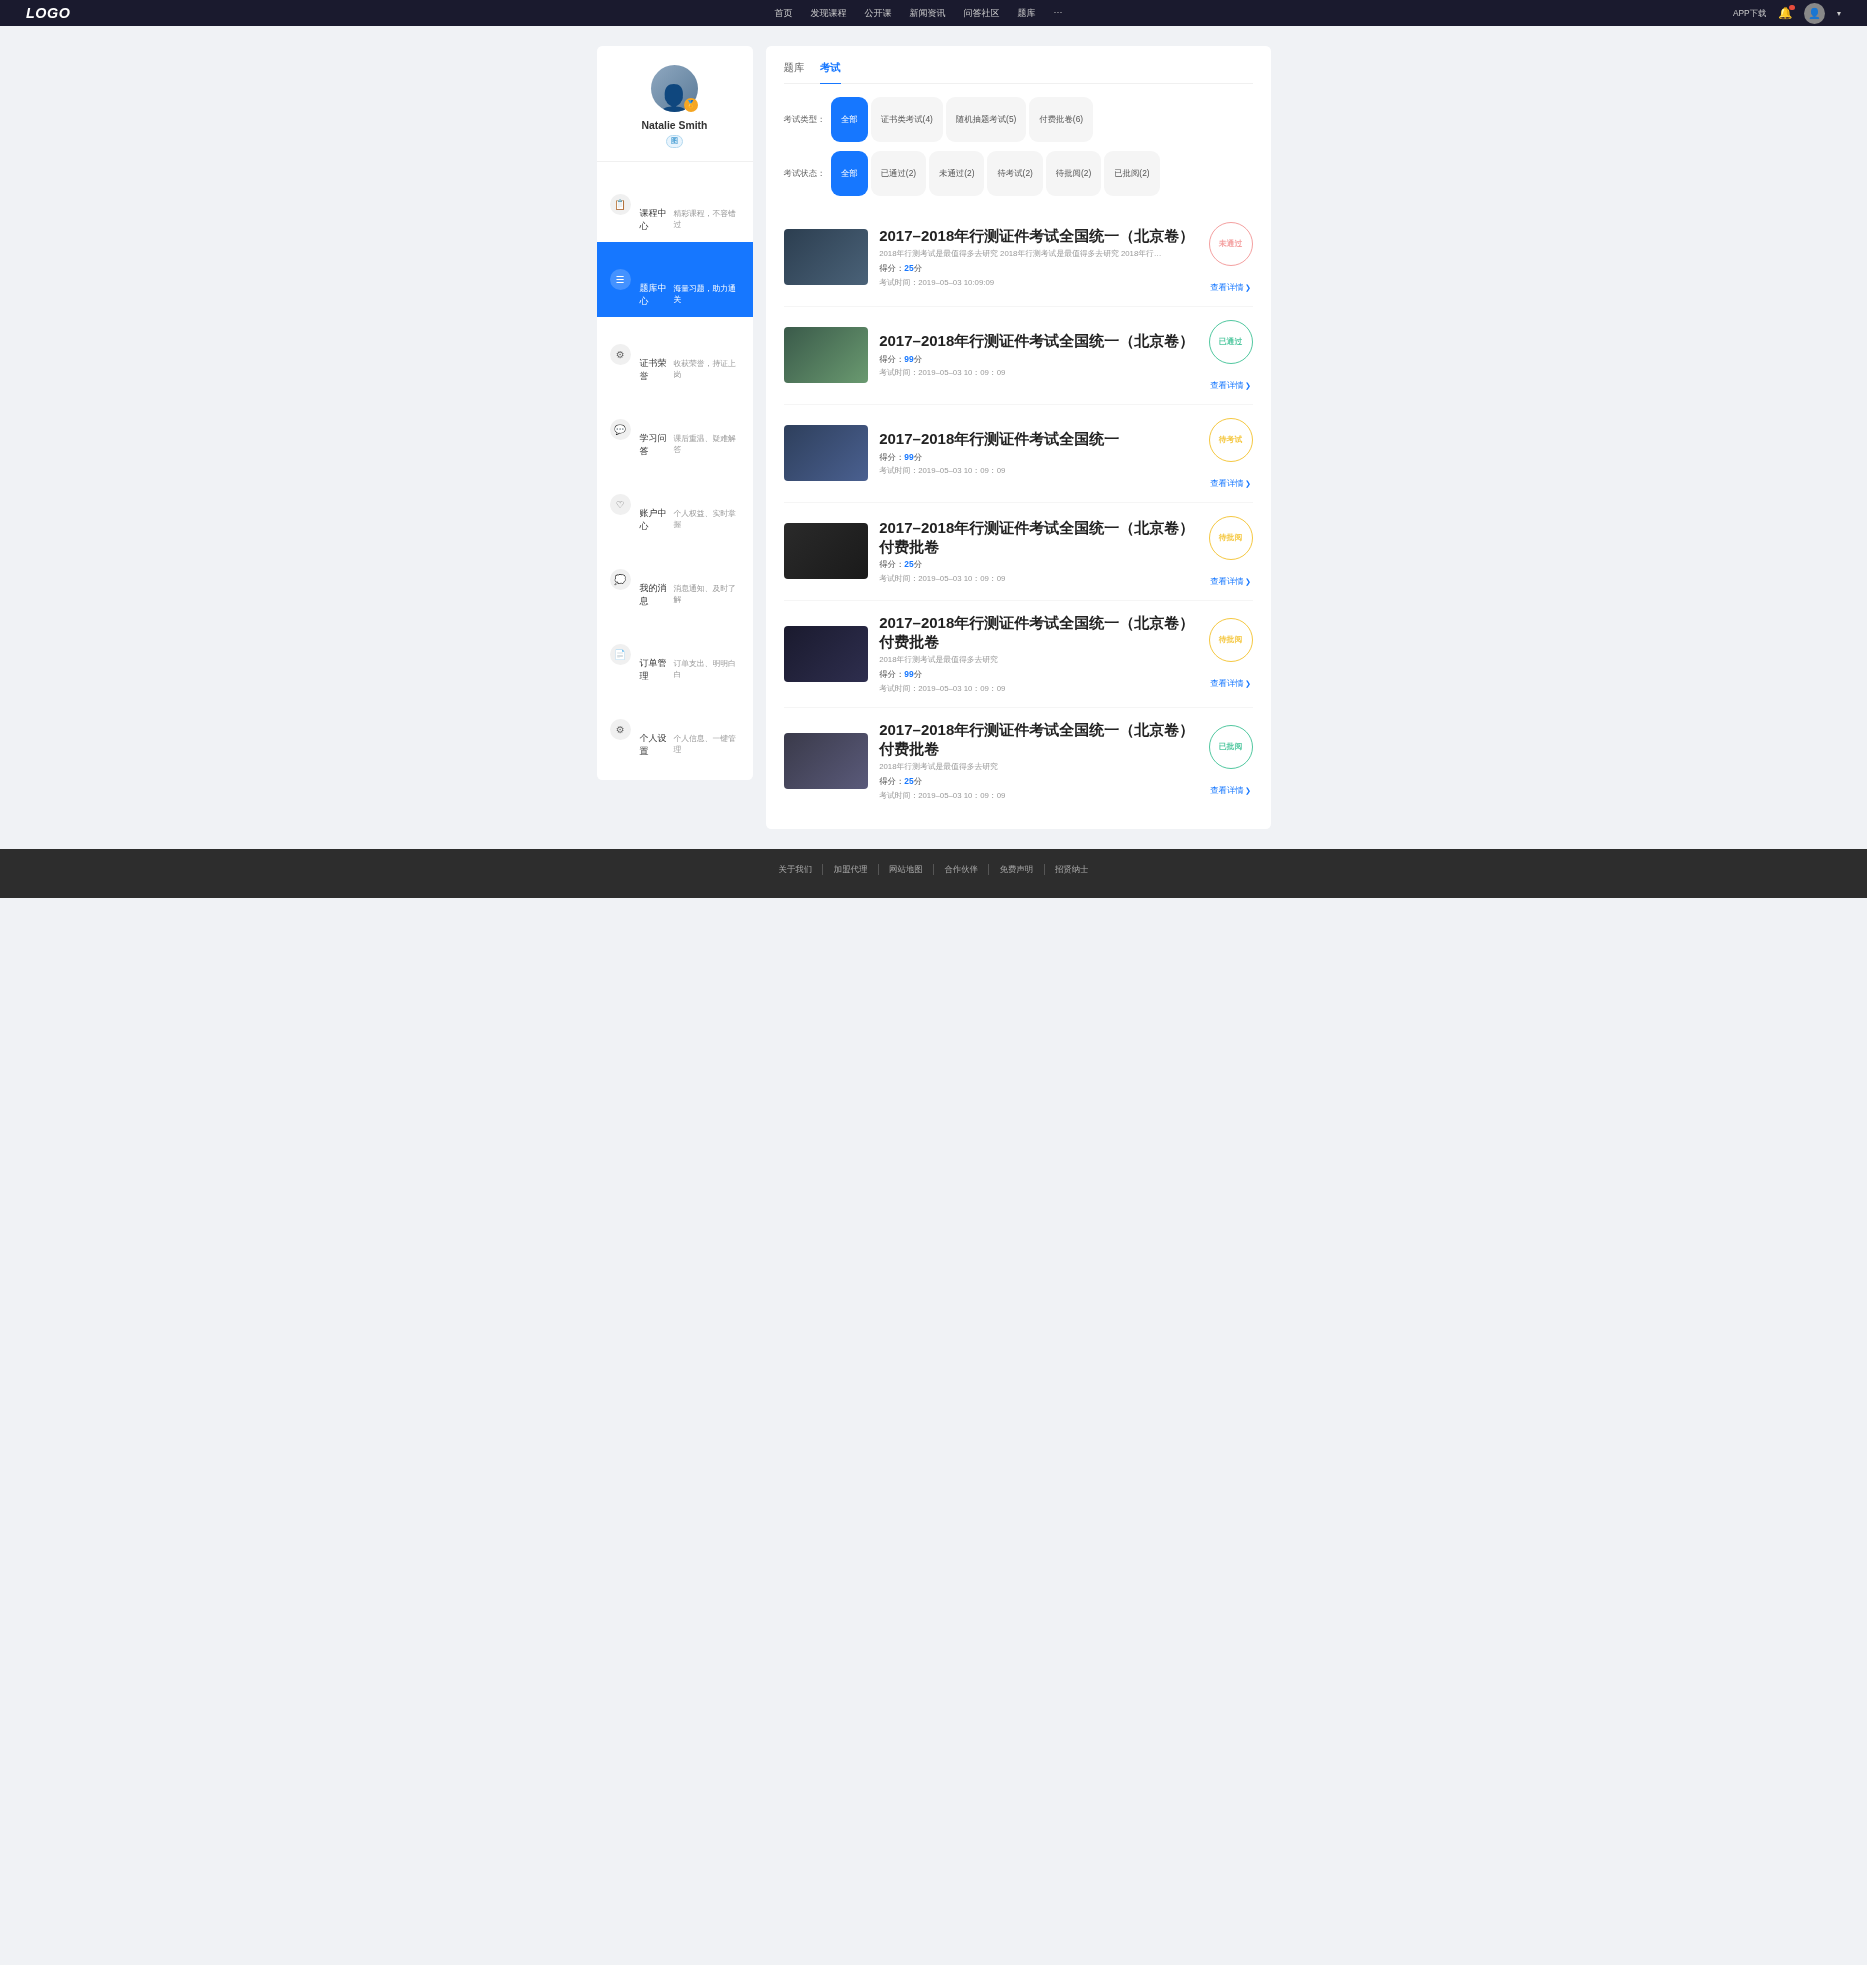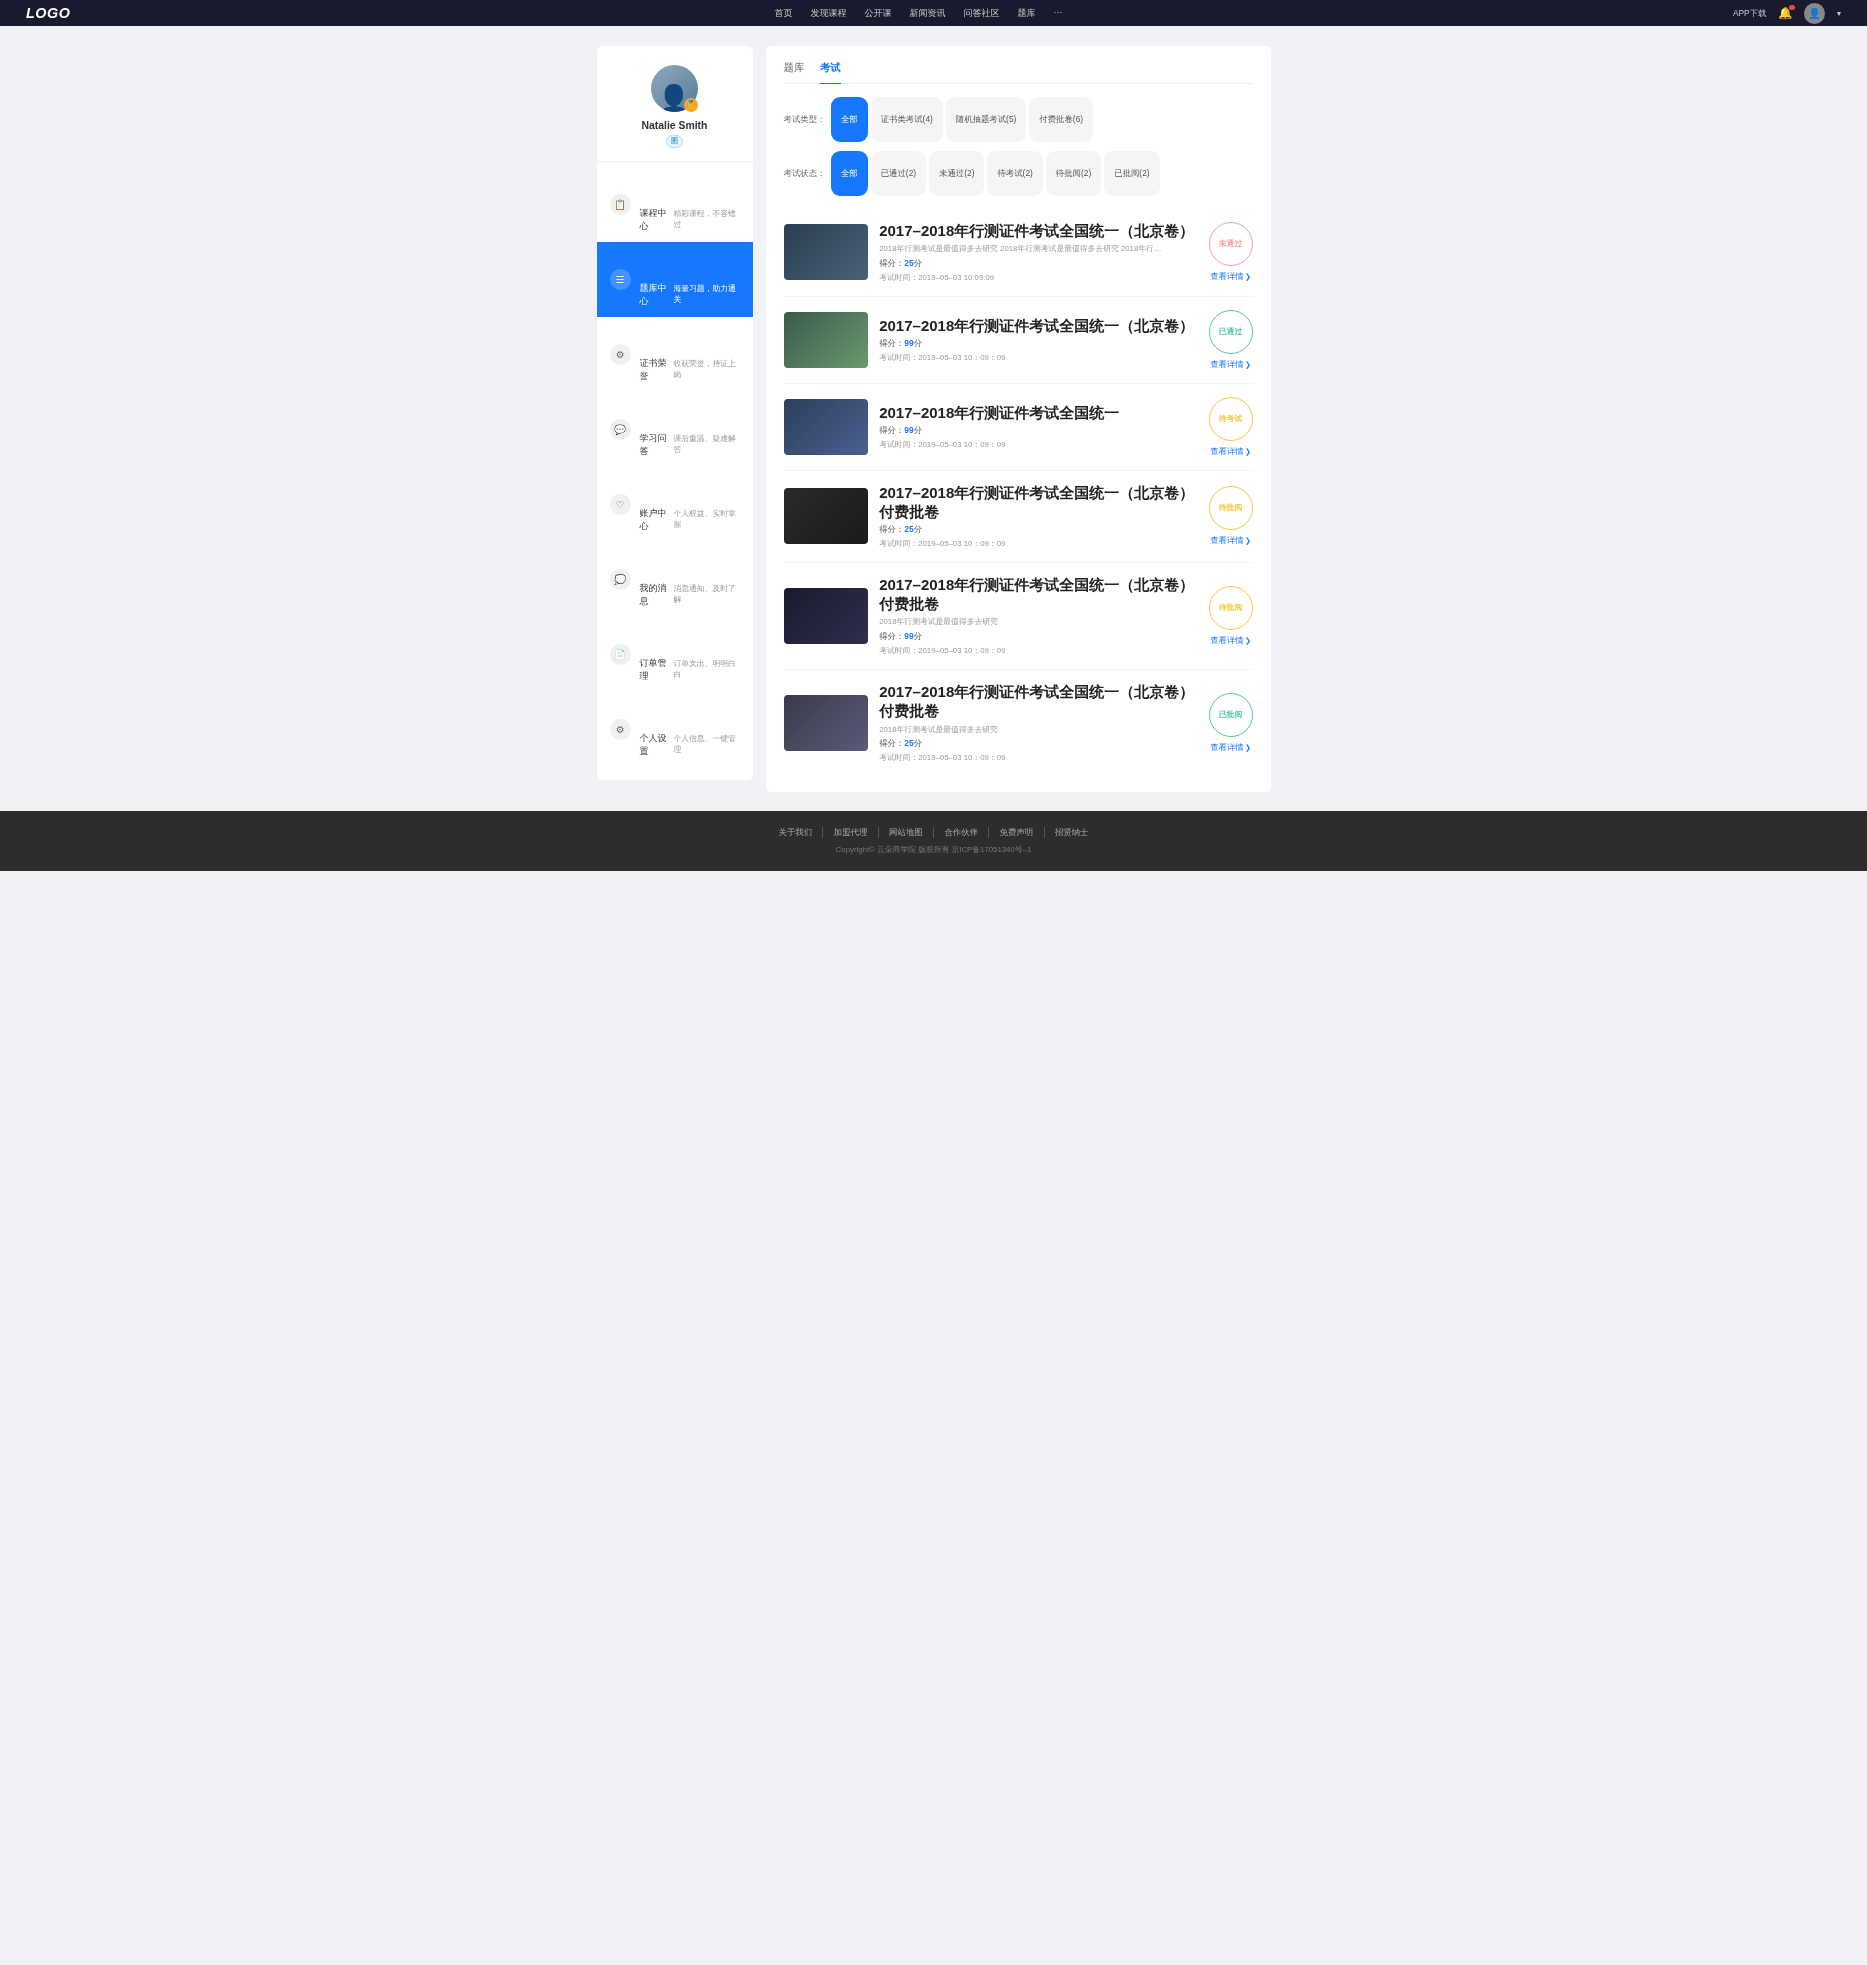--- a/index.html
+++ b/index.html
@@ -251,21 +251,21 @@
       font-size: 8.4px;
       color: #555;
       margin-bottom: 2.6px;
     }
     .exam-score .score-val { color: #1677ff; font-weight: 600; }
     .exam-time { font-size: 7.8px; color: #999; }
     .exam-action {
       display: flex;
       flex-direction: column;
       align-items: center;
-      gap: 5px;
+      gap: 16px;
       flex-shrink: 0;
     }
     .exam-stamp {
       width: 44px;
       height: 44px;
       border-radius: 50%;
       border: 1.6px solid;
       display: flex;
       align-items: center;
       justify-content: center;
@@ -570,15 +570,14 @@
 <footer class="footer">
   <div class="footer-links">
 
   <span class="footer-link">关于我们</span>
       <span class="footer-link">加盟代理</span>
       <span class="footer-link">网站地图</span>
       <span class="footer-link">合作伙伴</span>
       <span class="footer-link">免费声明</span>
       <span class="footer-link">招贤纳士</span>
     </div>
-  <div class="footer-copy">Copyright© 云朵商学院  版权所有   京ICP备17051340号–1</div>
 </footer>
 
 
 </body></html>

